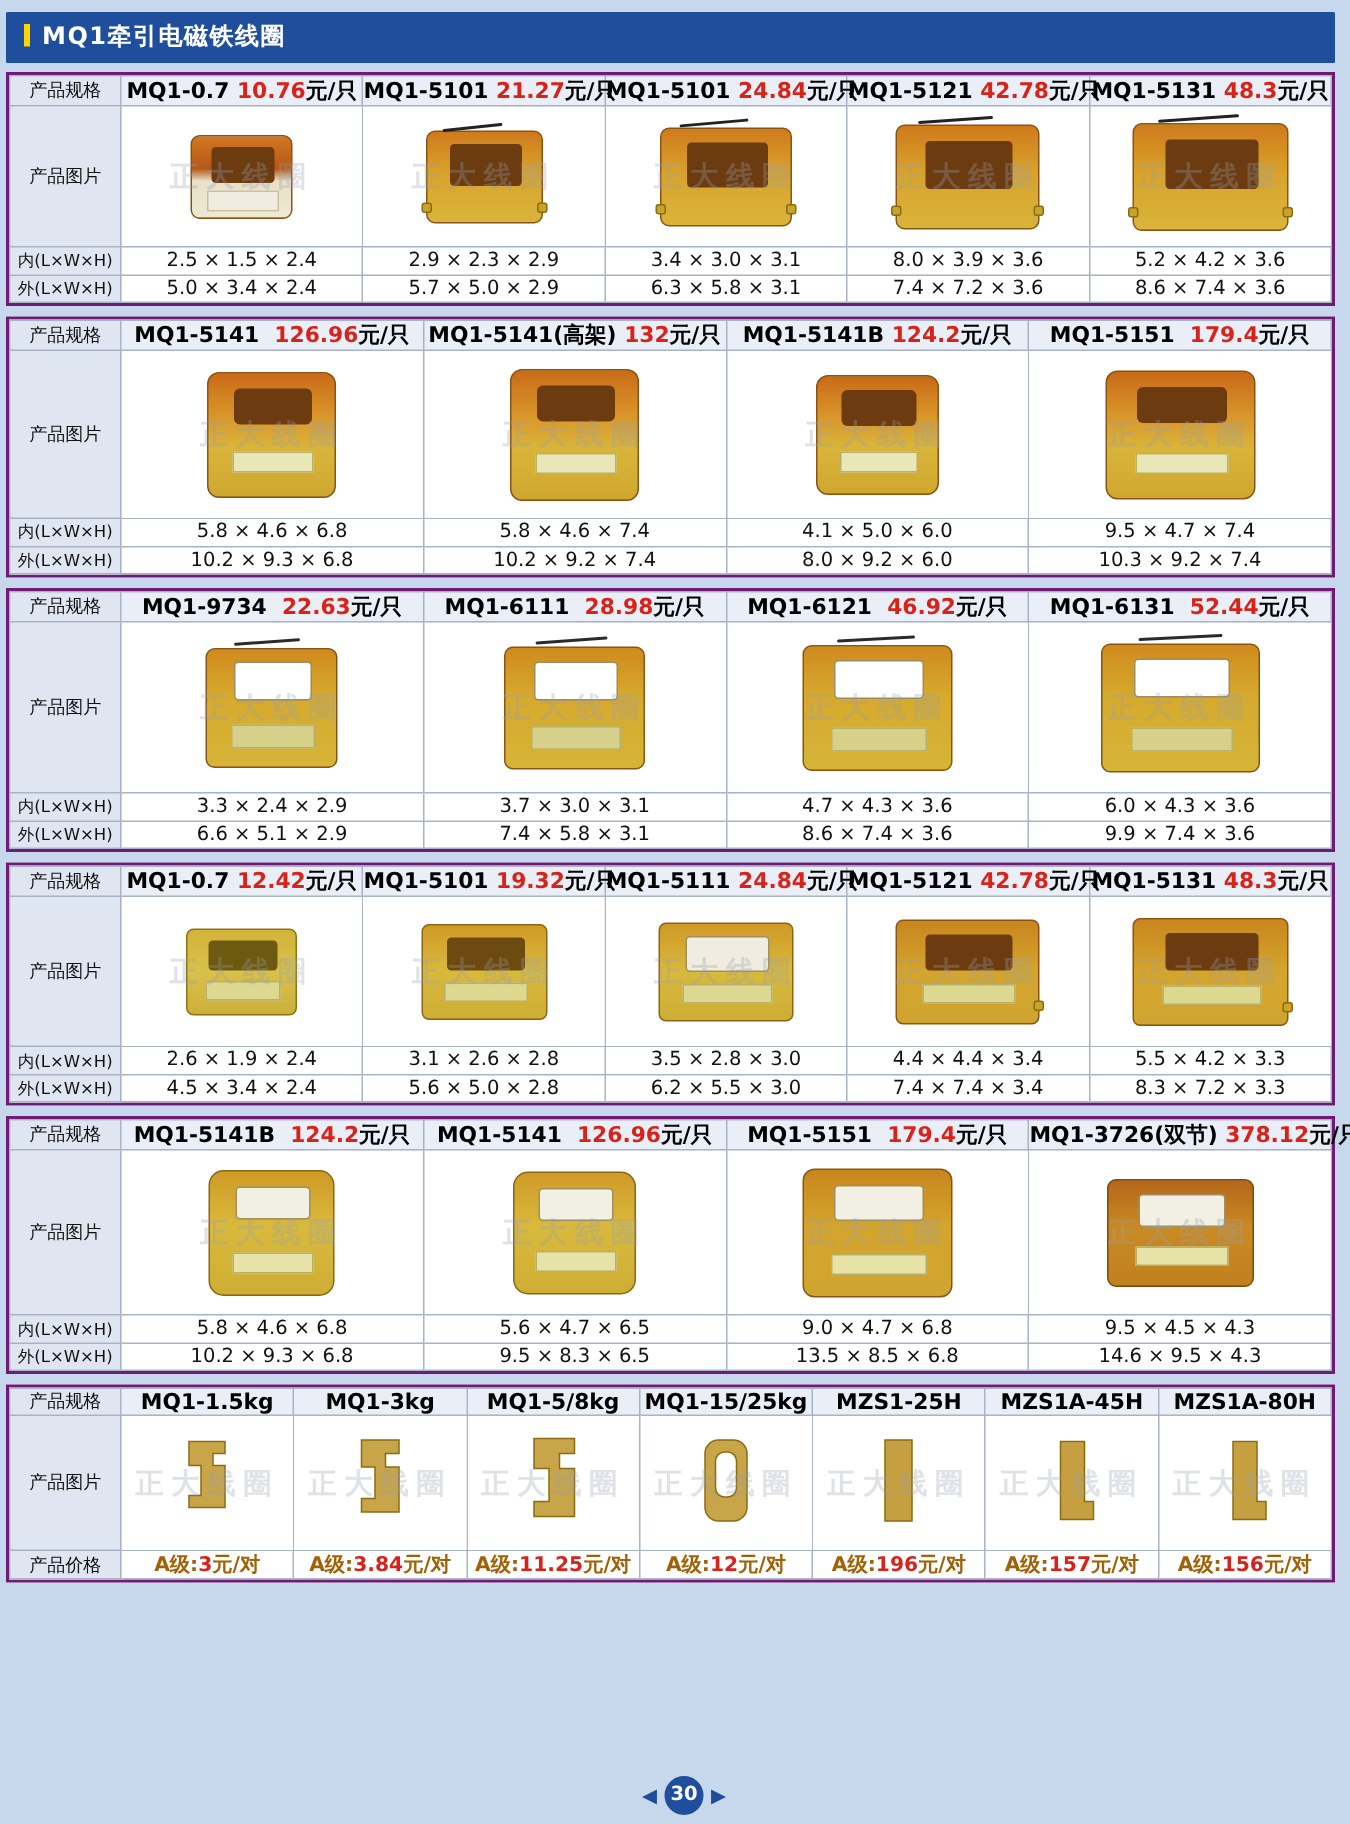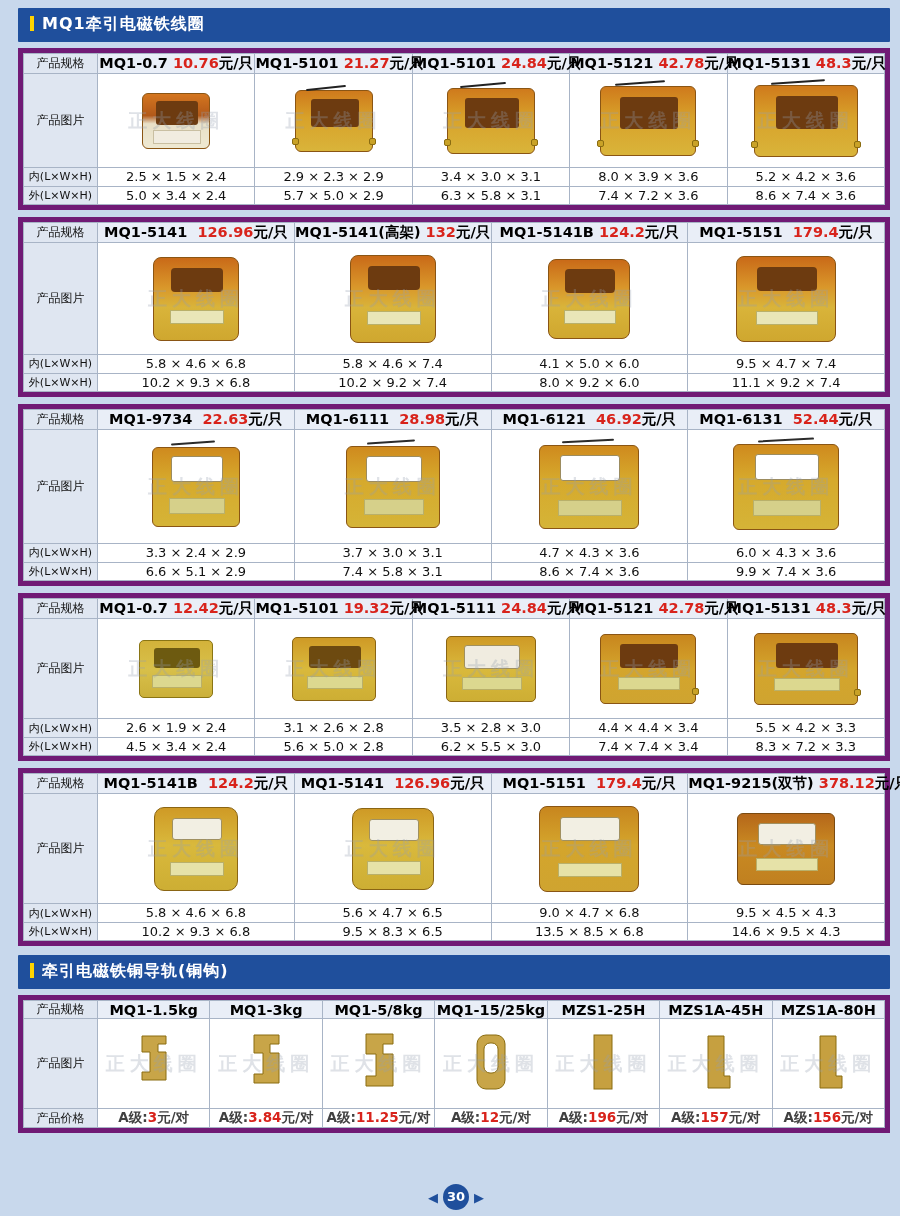--- a/index.html
+++ b/index.html
@@ -8,21 +8,21 @@
     background: #c8d8ec;
     font-family: "DejaVu Sans", "Liberation Sans", sans-serif;
   }
   body {
     width: 900px; height: 1216px;
     position: relative;
     overflow: hidden;
   }
   .page {
     width: 900px; height: 1216px;
-    padding: 8px 10px 0 18px;
+    padding: 8px 10px 0 4px;
     position: relative;
   }
 
   
   .section-bar {
     background: #1f4f9c;
     color: #ffffff;
     font-size: 16px;
     font-weight: bold;
     padding: 6px 10px 7px 12px;
@@ -34,21 +34,21 @@
     display: inline-block;
     width: 4px; height: 15px;
     background: #ffd400;
     margin-right: 8px;
     vertical-align: -2px;
   }
 
   
   .block {
     background: #ffffff;
-    border: 5px solid #701a75;
+    border: 2px solid #701a75;
     margin-bottom: 7px;
   }
   table.grid {
     border-collapse: collapse;
     width: 100%;
     table-layout: fixed;
   }
   table.grid td {
     border: 1px solid #a8b4c6;
     vertical-align: middle;
@@ -90,21 +90,21 @@
     line-height: 1.35;
     white-space: nowrap;
   }
   .price-cell {
     text-align: center;
     font-size: 13.5px;
     padding: 6px 2px 7px;
     white-space: nowrap;
     font-weight: bold;
   }
-  .price-cell .lvl { color: #404040; margin-top: 48px; }
+  .price-cell .lvl { color: #a16207; margin-top: 48px; }
   .price-cell .amt { color: #d8231b; }
 
   
   .wm {
     position: absolute;
     top: 50%; left: 50%;
     transform: translate(-50%, -50%);
     font-size: 19px;
     font-weight: bold;
     color: rgba(150,160,175,0.30);
@@ -346,21 +346,21 @@
         <td class="dims-cell">5.8 × 4.6 × 6.8</td>
         <td class="dims-cell">5.8 × 4.6 × 7.4</td>
         <td class="dims-cell">4.1 × 5.0 × 6.0</td>
         <td class="dims-cell">9.5 × 4.7 × 7.4</td>
       </tr>
       <tr>
         <td class="rowhead small">外(L×W×H)</td>
         <td class="dims-cell">10.2 × 9.3 × 6.8</td>
         <td class="dims-cell">10.2 × 9.2 × 7.4</td>
         <td class="dims-cell">8.0 × 9.2 × 6.0</td>
-        <td class="dims-cell">11.1 × 9.2 × 7.4</td>
+        <td class="dims-cell">10.3 × 9.2 × 7.4</td>
       </tr>
     </tbody>
       </table>
   </div>
 
   <div class="block">
     <table class="grid">
       <colgroup>
           <col style="width:74px">
           <col>
@@ -534,21 +534,21 @@
           <col>
           <col>
           <col>
         </colgroup>
       <tbody>
           <tr>
         <td class="rowhead">产品规格</td>
         <td class="spec-cell"><span>MQ1-5141B</span> &nbsp;<span class="price">124.2</span><span class="unit">元/只</span></td>
         <td class="spec-cell"><span>MQ1-5141</span> &nbsp;<span class="price">126.96</span><span class="unit">元/只</span></td>
         <td class="spec-cell"><span>MQ1-5151</span> &nbsp;<span class="price">179.4</span><span class="unit">元/只</span></td>
-        <td class="spec-cell"><span>MQ1-9215(双节)</span> <span class="price">378.12</span><span class="unit">元/只</span></td>
+        <td class="spec-cell"><span>MQ1-3726(双节)</span> <span class="price">378.12</span><span class="unit">元/只</span></td>
       </tr>
       <tr>
         <td class="rowhead">产品图片</td>
         <td class="img-cell" style="height:110px">
           <div class="coil">
             <div class="body" style="width:84px;height:84px;background:linear-gradient(180deg,#cf9a26,#d9b93c 45%,#cdae34);border:1px solid #8a6514;border-radius:10px;">
               <div class="hole" style="left:17px;top:10px;width:50px;height:22px;background:#f2efe3;border:1px solid #a09060;"></div>
               <div class="label-strip" style="left:15px;top:54px;width:54px;height:14px;background:#e6e2a8;"></div>
             </div>
           </div>
@@ -593,23 +593,20 @@
         <td class="rowhead small">外(L×W×H)</td>
         <td class="dims-cell">10.2 × 9.3 × 6.8</td>
         <td class="dims-cell">9.5 × 8.3 × 6.5</td>
         <td class="dims-cell">13.5 × 8.5 × 6.8</td>
         <td class="dims-cell">14.6 × 9.5 × 4.3</td>
       </tr>
     </tbody>
       </table>
   </div>
 
-  <div class="section-bar" style="margin-top:9px">
-    <span class="accent"></span><span>牵引电磁铁铜导轨(铜钩)</span>
-  </div>
 
   <div class="block">
     <table class="grid">
       <colgroup>
           <col style="width:74px">
           <col>
           <col>
           <col>
           <col>
           <col>

